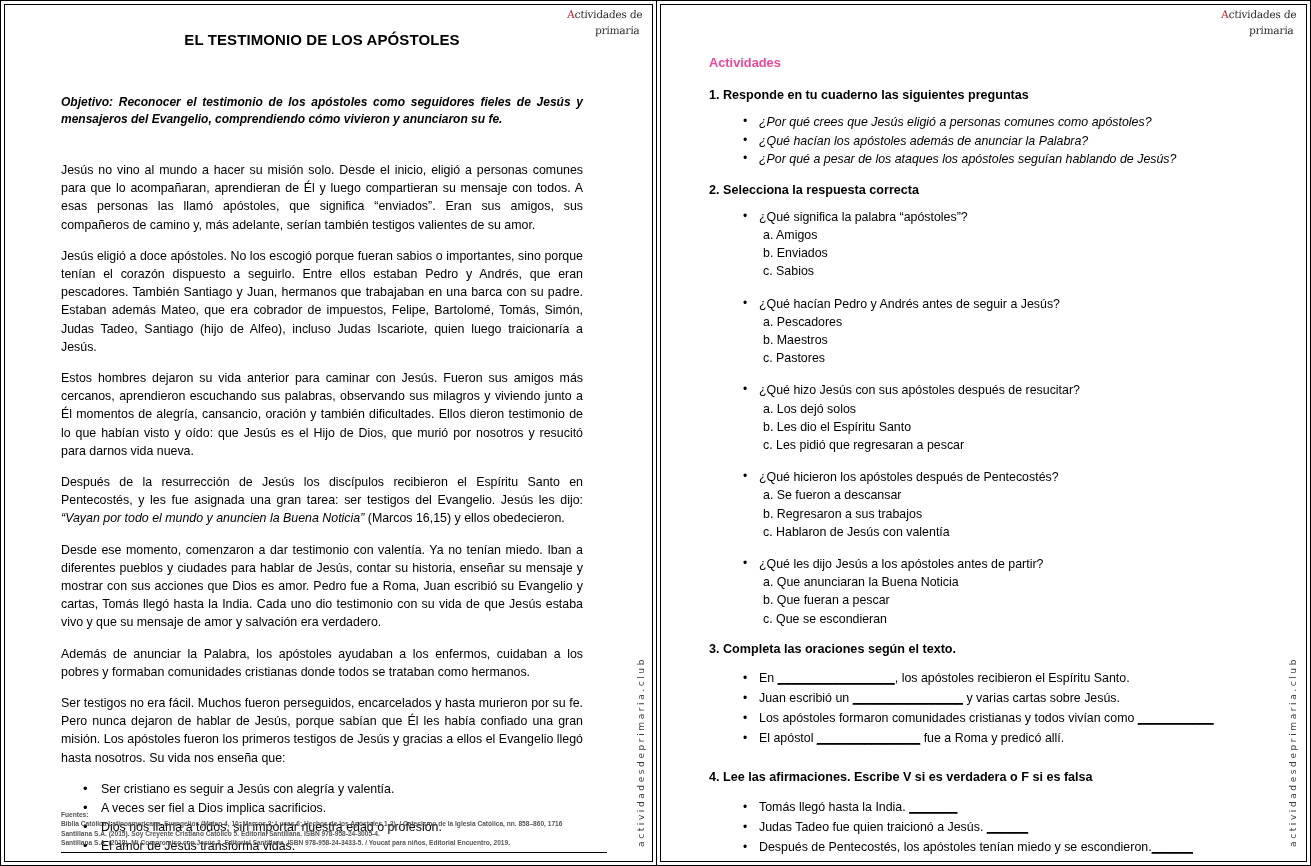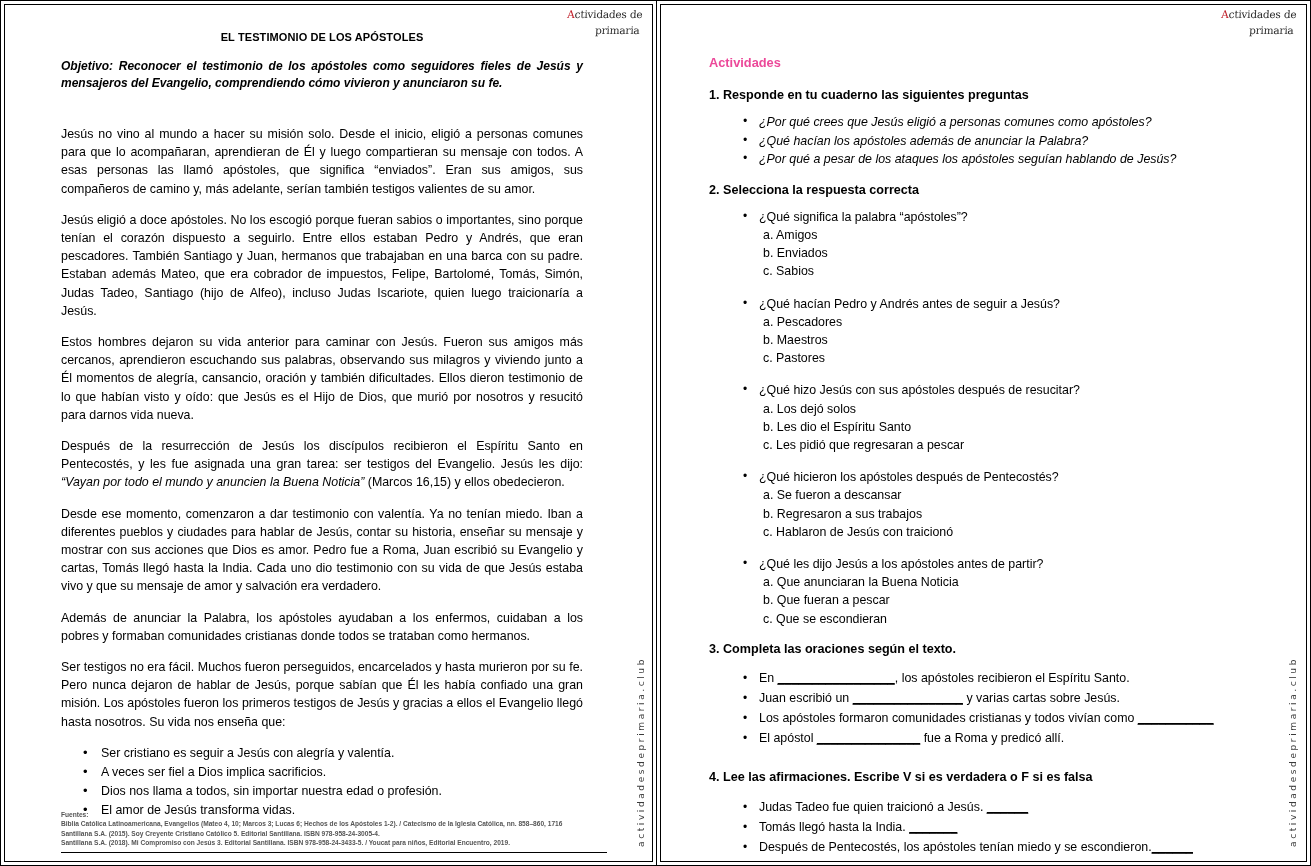--- a/index.html
+++ b/index.html
@@ -67,26 +67,26 @@
   .page-right .vertical-url { right: 12px; }
 
   
   .left-content {
     position: absolute;
     left: 60px;
     top: 30px;
     width: 522px;
   }
   .doc-title {
-    font-size: 11px;
+    font-size: 15px;
     font-weight: bold;
     text-align: center;
     color: #000;
     letter-spacing: 0.1px;
-    margin: 0 0 15px 0;
+    margin: 0 0 46px 0;
   }
   .objetivo {
     font-size: 12px;
     font-style: italic;
     font-weight: bold;
     text-align: justify;
     line-height: 16.5px;
     margin: 0 0 34px 0;
     color: #000;
   }
@@ -318,21 +318,21 @@
         <li>
           <span>¿Qué hizo Jesús con sus apóstoles después de resucitar?</span>
           <span class="mc-opt">a. Los dejó solos</span>
           <span class="mc-opt">b. Les dio el Espíritu Santo</span>
           <span class="mc-opt">c. Les pidió que regresaran a pescar</span>
         </li>
         <li>
           <span>¿Qué hicieron los apóstoles después de Pentecostés?</span>
           <span class="mc-opt">a. Se fueron a descansar</span>
           <span class="mc-opt">b. Regresaron a sus trabajos</span>
-          <span class="mc-opt">c. Hablaron de Jesús con traicionó</span>
+          <span class="mc-opt">c. Hablaron de Jesús con valentía</span>
         </li>
         <li>
           <span>¿Qué les dijo Jesús a los apóstoles antes de partir?</span>
           <span class="mc-opt">a. Que anunciaran la Buena Noticia</span>
           <span class="mc-opt">b. Que fueran a pescar</span>
           <span class="mc-opt">c. Que se escondieran</span>
         </li>
       </ul>
 
       <div class="sec3-wrap">
@@ -341,22 +341,22 @@
           <li><span>En </span><span class="blank">_________________</span><span>, los apóstoles recibieron el Espíritu Santo.</span></li>
           <li><span>Juan escribió un </span><span class="blank">________________</span><span> y varias cartas sobre Jesús.</span></li>
           <li><span>Los apóstoles formaron comunidades cristianas y todos vivían como </span><span class="blank">___________</span><span></span></li>
           <li><span>El apóstol </span><span class="blank">_______________</span><span> fue a Roma y predicó allí.</span></li>
         </ul>
       </div>
 
       <div class="sec4-wrap">
         <div class="sec-head">4. Lee las afirmaciones. Escribe V si es verdadera o F si es falsa</div>
         <ul class="tf-list sec4-list">
+          <li><span>Tomás llegó hasta la India. </span><span class="blank">_______</span></li>
           <li><span>Judas Tadeo fue quien traicionó a Jesús. </span><span class="blank">______</span></li>
-          <li><span>Tomás llegó hasta la India. </span><span class="blank">_______</span></li>
           <li><span>Después de Pentecostés, los apóstoles tenían miedo y se escondieron.</span><span class="blank">______</span></li>
         </ul>
       </div>
 
     </div>
 
     <div class="vertical-url">actividadesdeprimaria.club</div>
   </section>
 
 </div>

